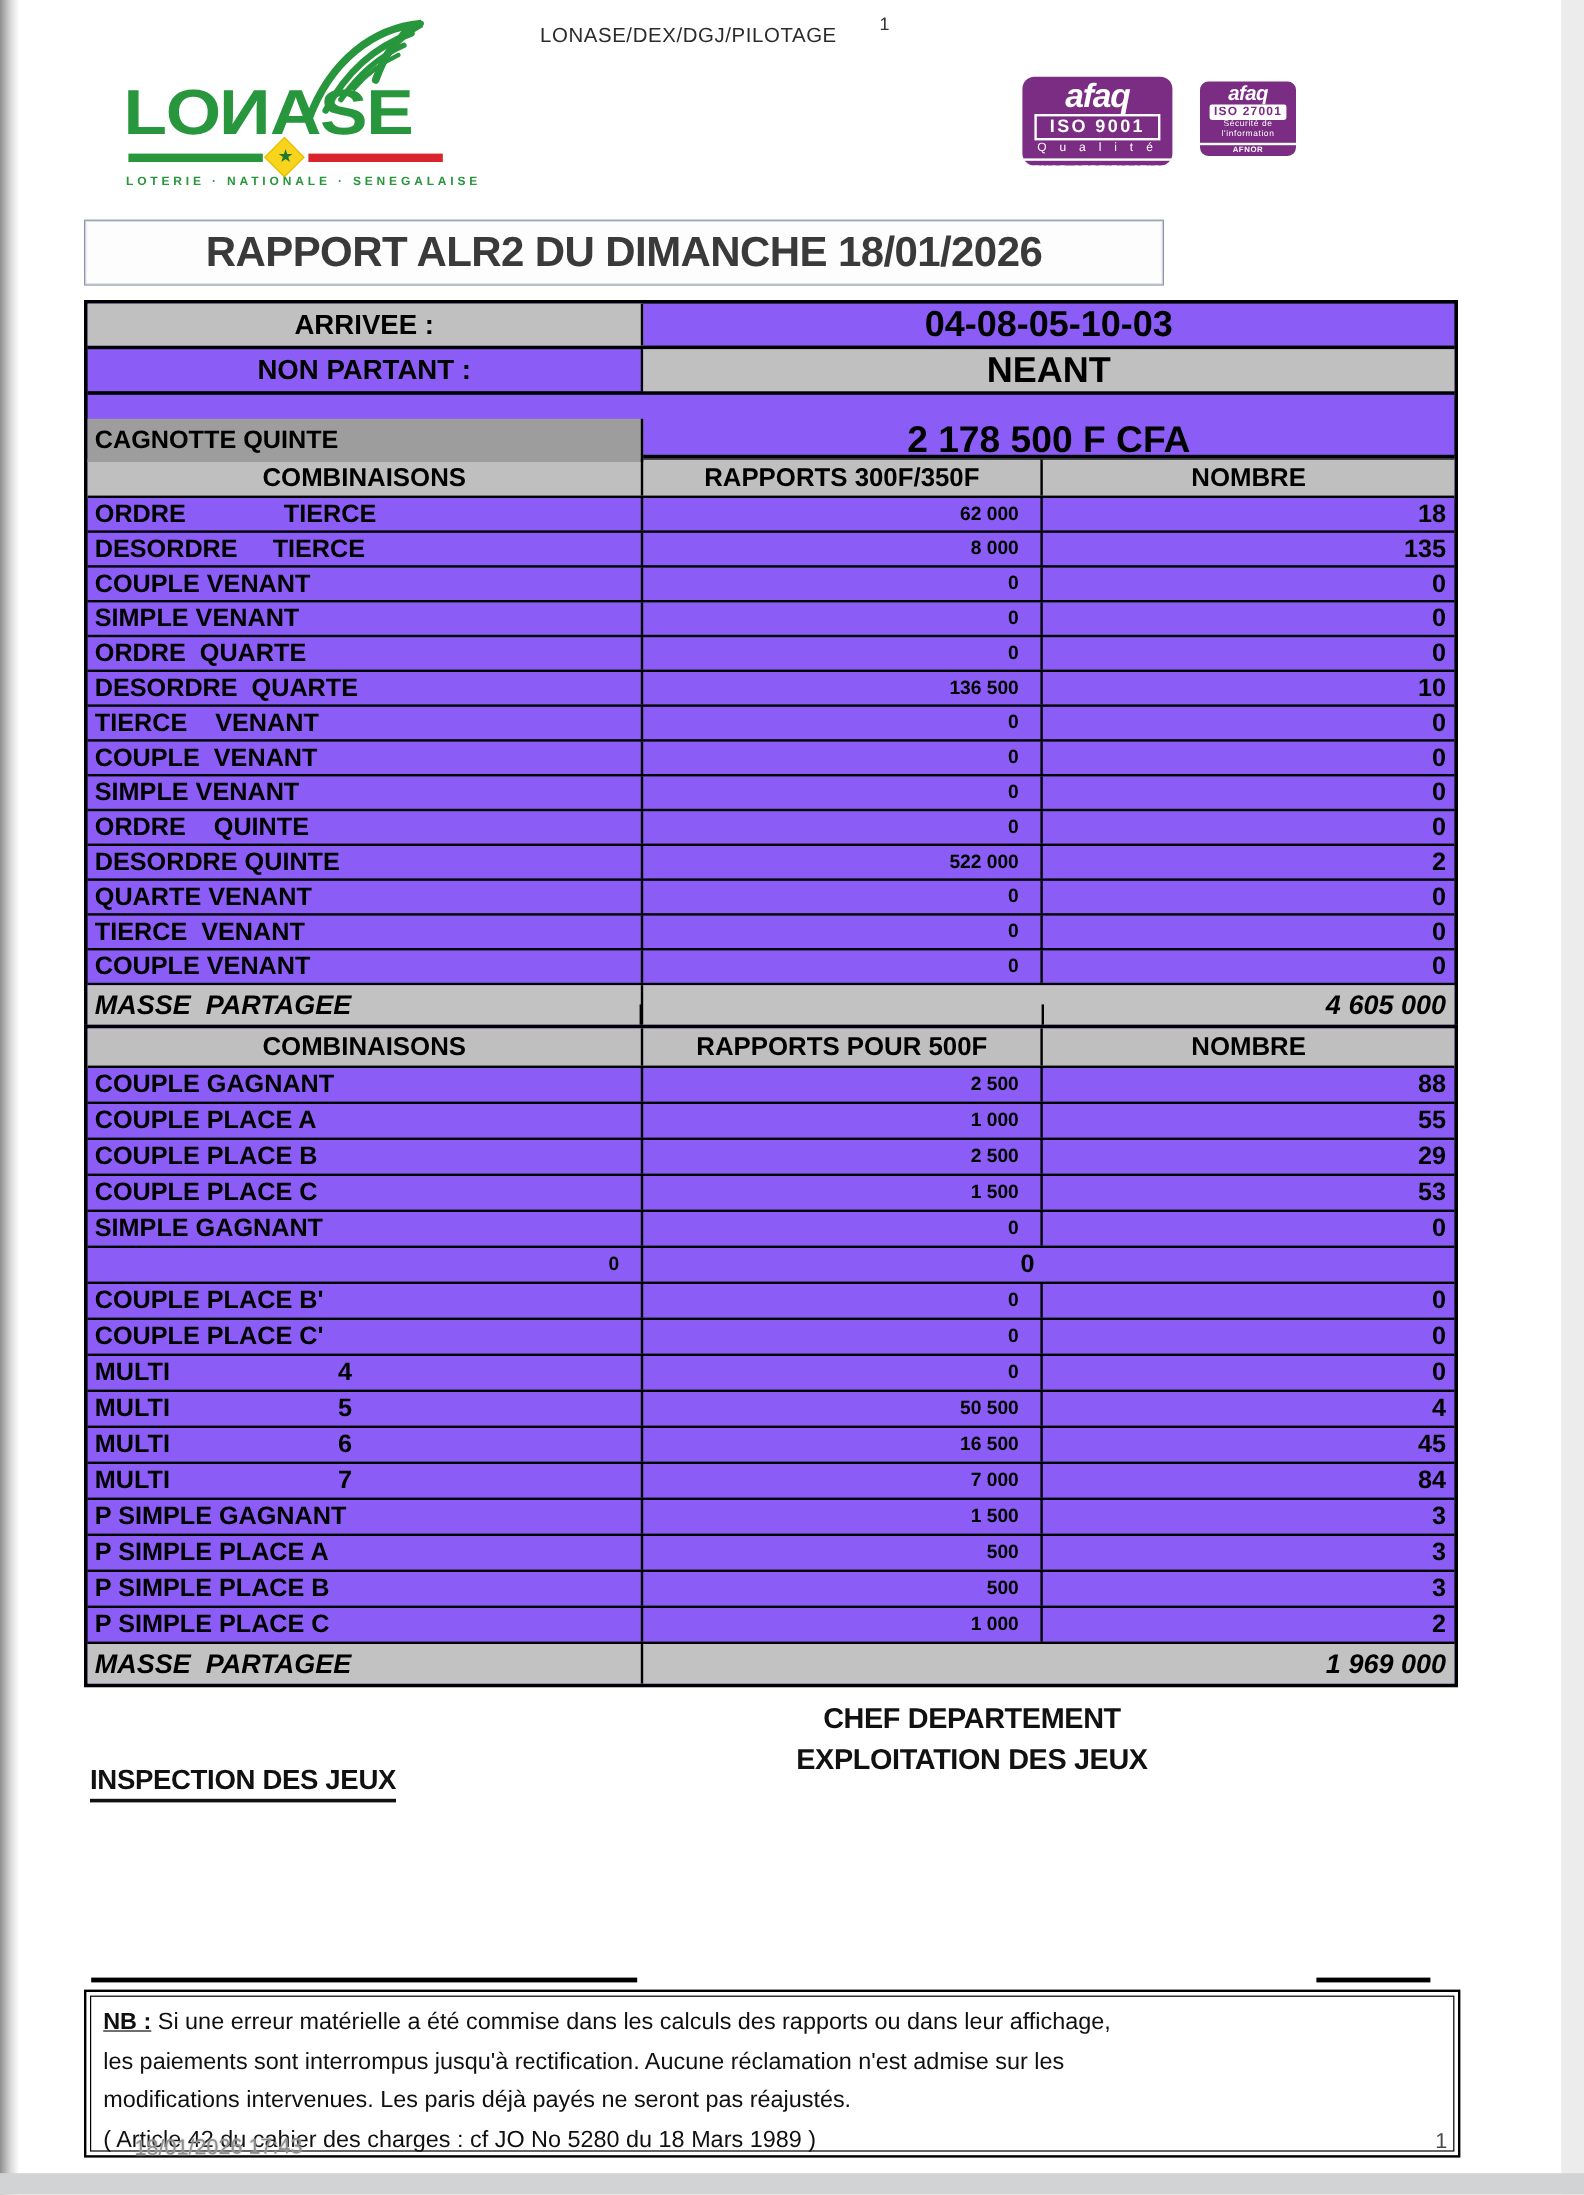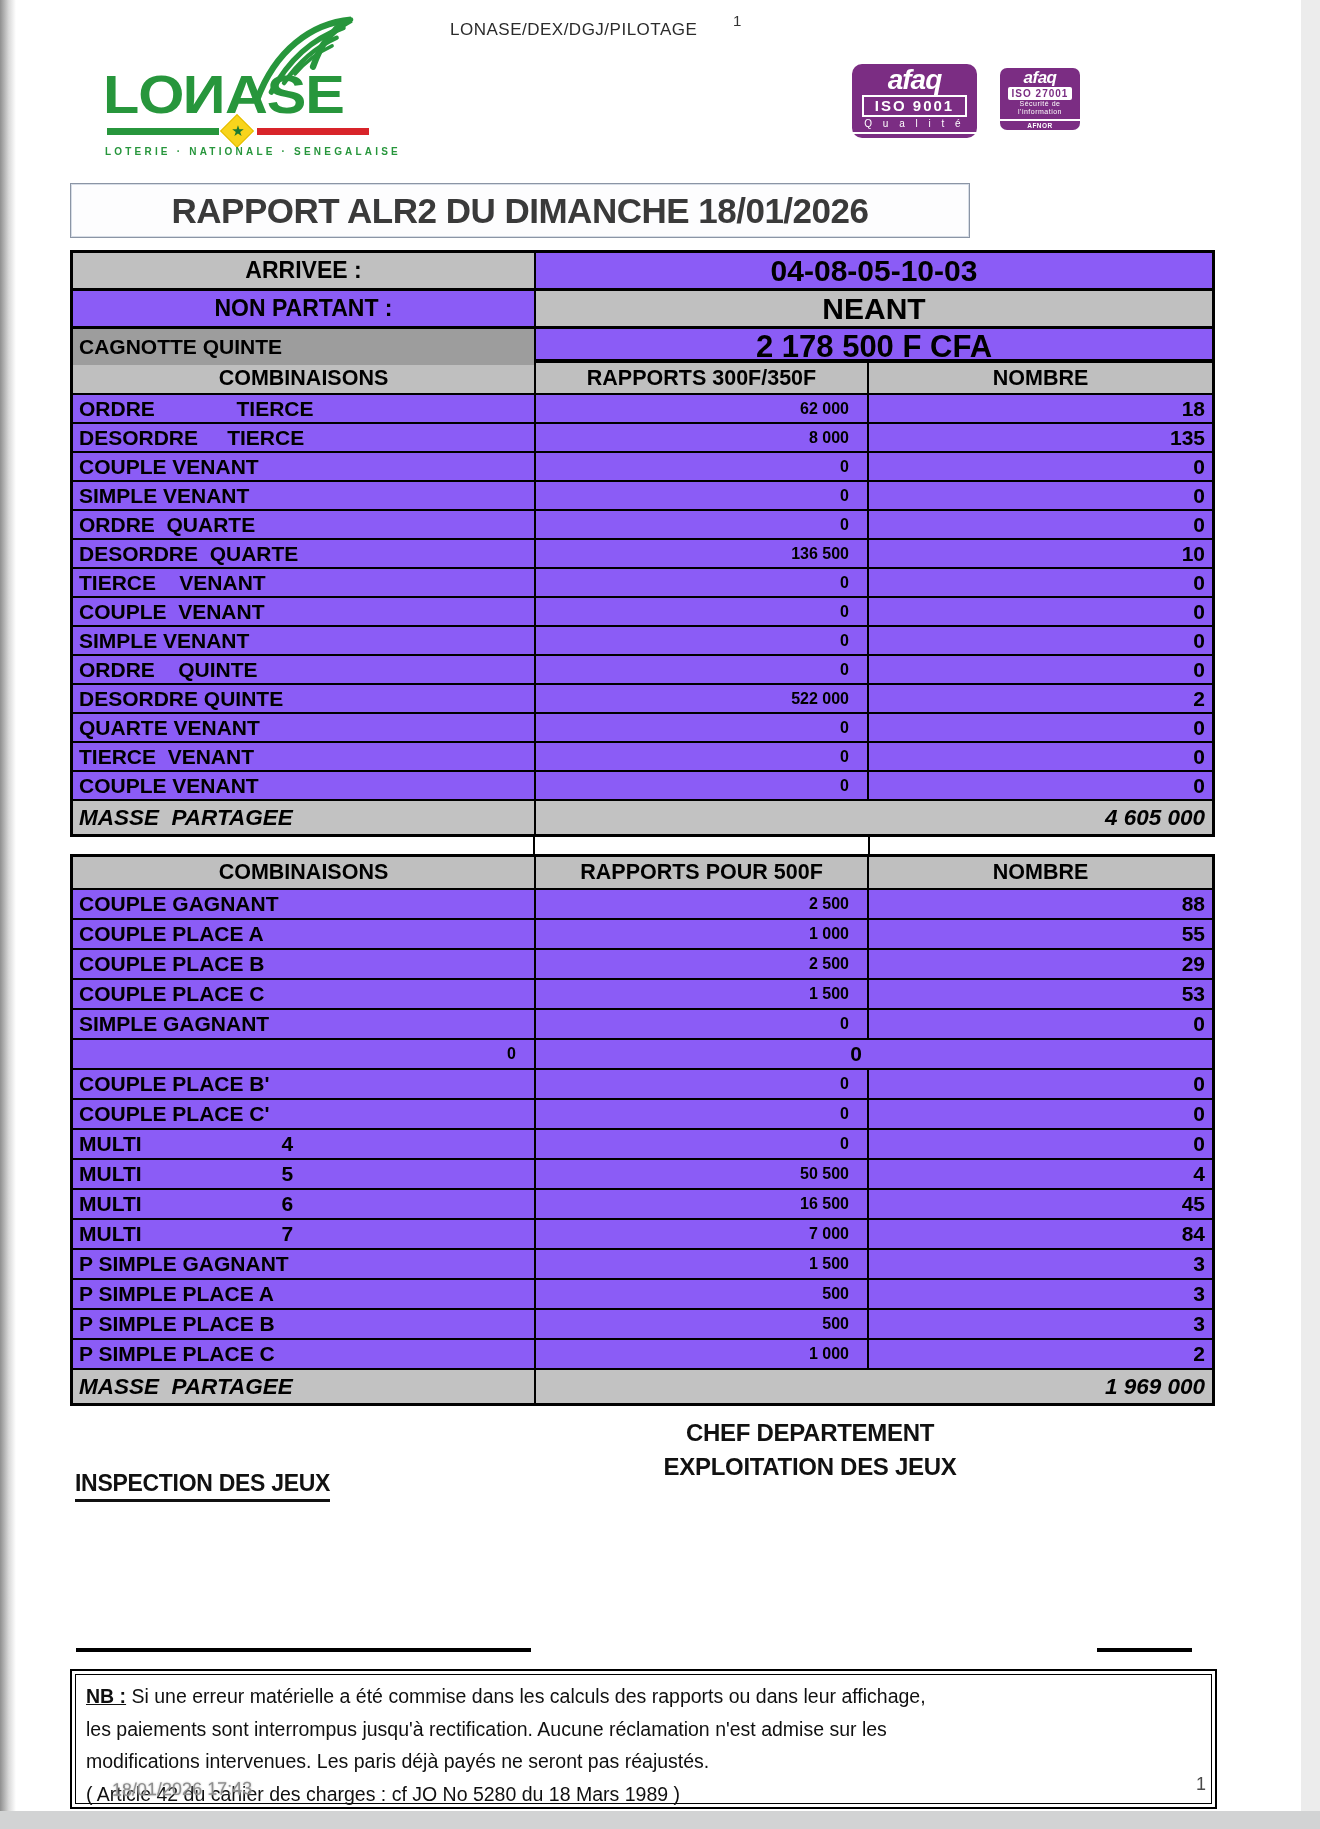--- a/index.html
+++ b/index.html
@@ -60,21 +60,21 @@
   .blocktable { position:absolute; left:70px; width:1145px; border:3px solid #000; background:#8b5cf6; }
   .tblA { top:250px; }
   .tblB { top:854px; }
   .irow { display:grid; grid-template-columns:463px 1fr; border-bottom:3px solid #000; }
   .irow:last-of-type { border-bottom:none; }
   .irow .ilabel { border-right:2px solid #000; display:flex; align-items:center; justify-content:center;
     font-weight:bold; font-size:23px; color:#000; }
   .irow .ivalue { display:flex; align-items:center; justify-content:center; font-weight:bold; font-size:30px; }
   .row-arrivee { height:38px; } .row-arrivee .ilabel { background:#c0c0c0; }
   .row-nonpartant { height:38px; } .row-nonpartant .ivalue { background:#c0c0c0; }
-  .row-cagnotte { height:33px; }
+  .row-cagnotte { height:33px;margin-top:20px; }
   .row-cagnotte .ilabel { background:#9d9d9d; justify-content:flex-start; padding-left:6px; font-size:21px; }
   .row-cagnotte .ivalue { font-size:31px; }
 
   .crow { display:grid; grid-template-columns:463px 333px 1fr; border-bottom:2px solid #000; }
   .crow .cell { overflow:hidden; white-space:pre; font-weight:bold; color:#000; display:flex; align-items:center; }
   .crow .c-label { padding-left:6px; font-size:21px; border-right:2px solid #000; }
   .crow .c-rapport { justify-content:flex-end; padding-right:18px; font-size:16px; border-right:2px solid #000; }
   .crow .c-nombre { justify-content:flex-end; padding-right:7px; font-size:21px; }
   .crow.head { background:#bfbfbf; border-top:1px solid #000; }
   .crow.head .cell { justify-content:center; padding:0; font-size:21.5px; }
@@ -96,21 +96,21 @@
     font-size:24px; font-weight:bold; color:#111; line-height:34px; letter-spacing:-0.3px; }
   .sig-left { position:absolute; left:75px; top:1470px; font-size:23px; font-weight:bold; color:#111;
     border-bottom:3px solid #111; padding-bottom:2px; letter-spacing:-0.3px; }
 
   
   .preline { position:absolute; top:1648px; height:4px; background:#000; }
   .preline-a { left:76px; width:455px; }
   .preline-b { left:1097px; width:95px; }
 
   
-  .nb-box { position:absolute; left:70px; top:1658px; width:1147px; height:140px; border:2px solid #000;margin-top:11px; }
+  .nb-box { position:absolute; left:70px; top:1658px; width:1147px; height:140px; border:2px solid #000; }
   .nb-inner { position:absolute; inset:3px; border:1px solid #000; padding:5px 10px 0 10px; }
   .nb-line { font-size:19.5px; color:#101010; line-height:32.5px; white-space:nowrap; }
   .nb-label { font-weight:bold; text-decoration:underline; }
 
   
   .foot-ts { position:absolute; left:112px; top:1779px; font-size:18px; color:#8f8f8f;
     text-shadow:0 0 2px #b5b5b5; transform:rotate(-0.6deg); }
   .foot-pg { position:absolute; left:1196px; top:1774px; font-size:18px; color:#4a4a4a; }
 </style>
 </head>

